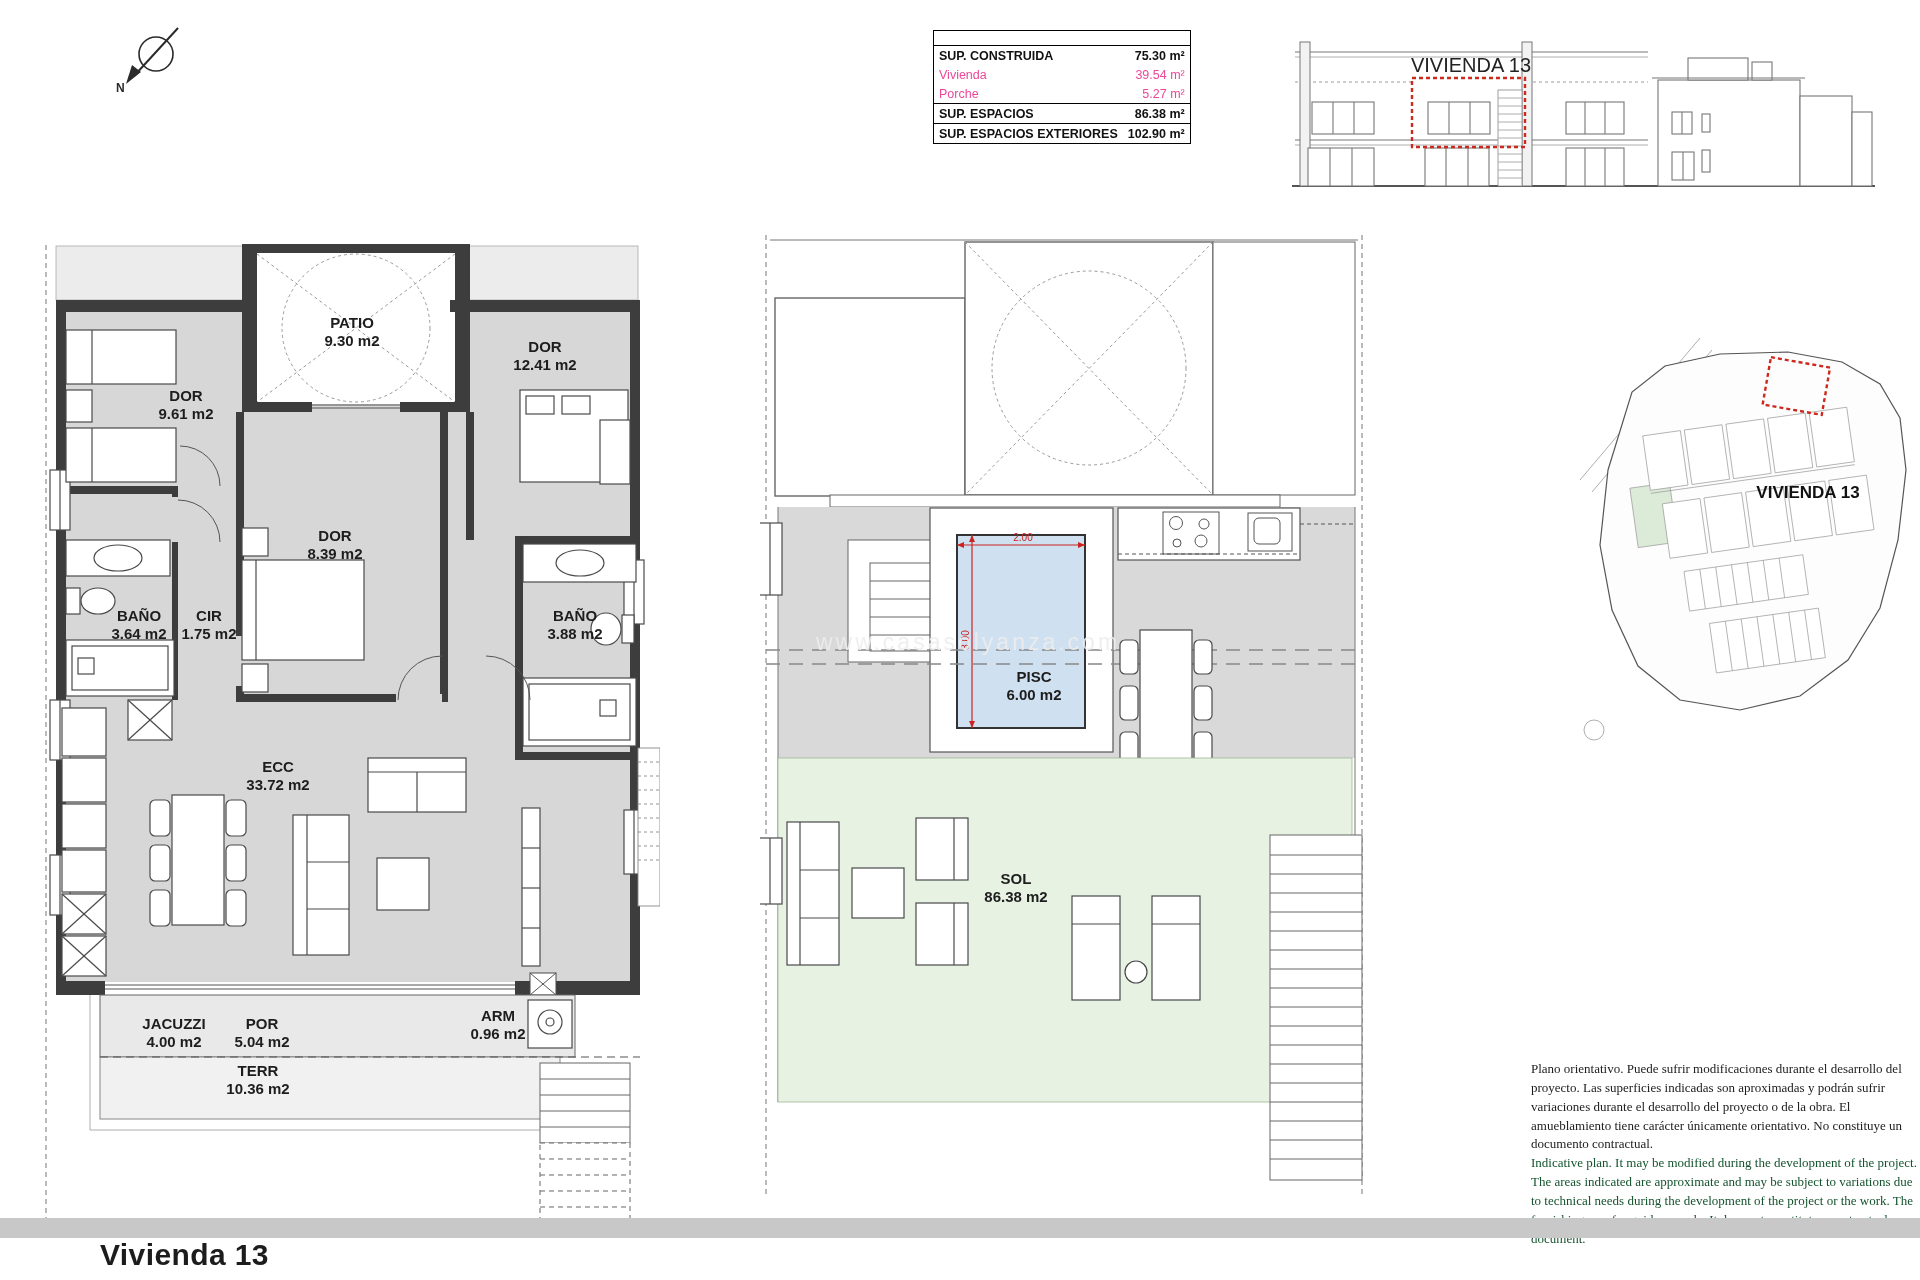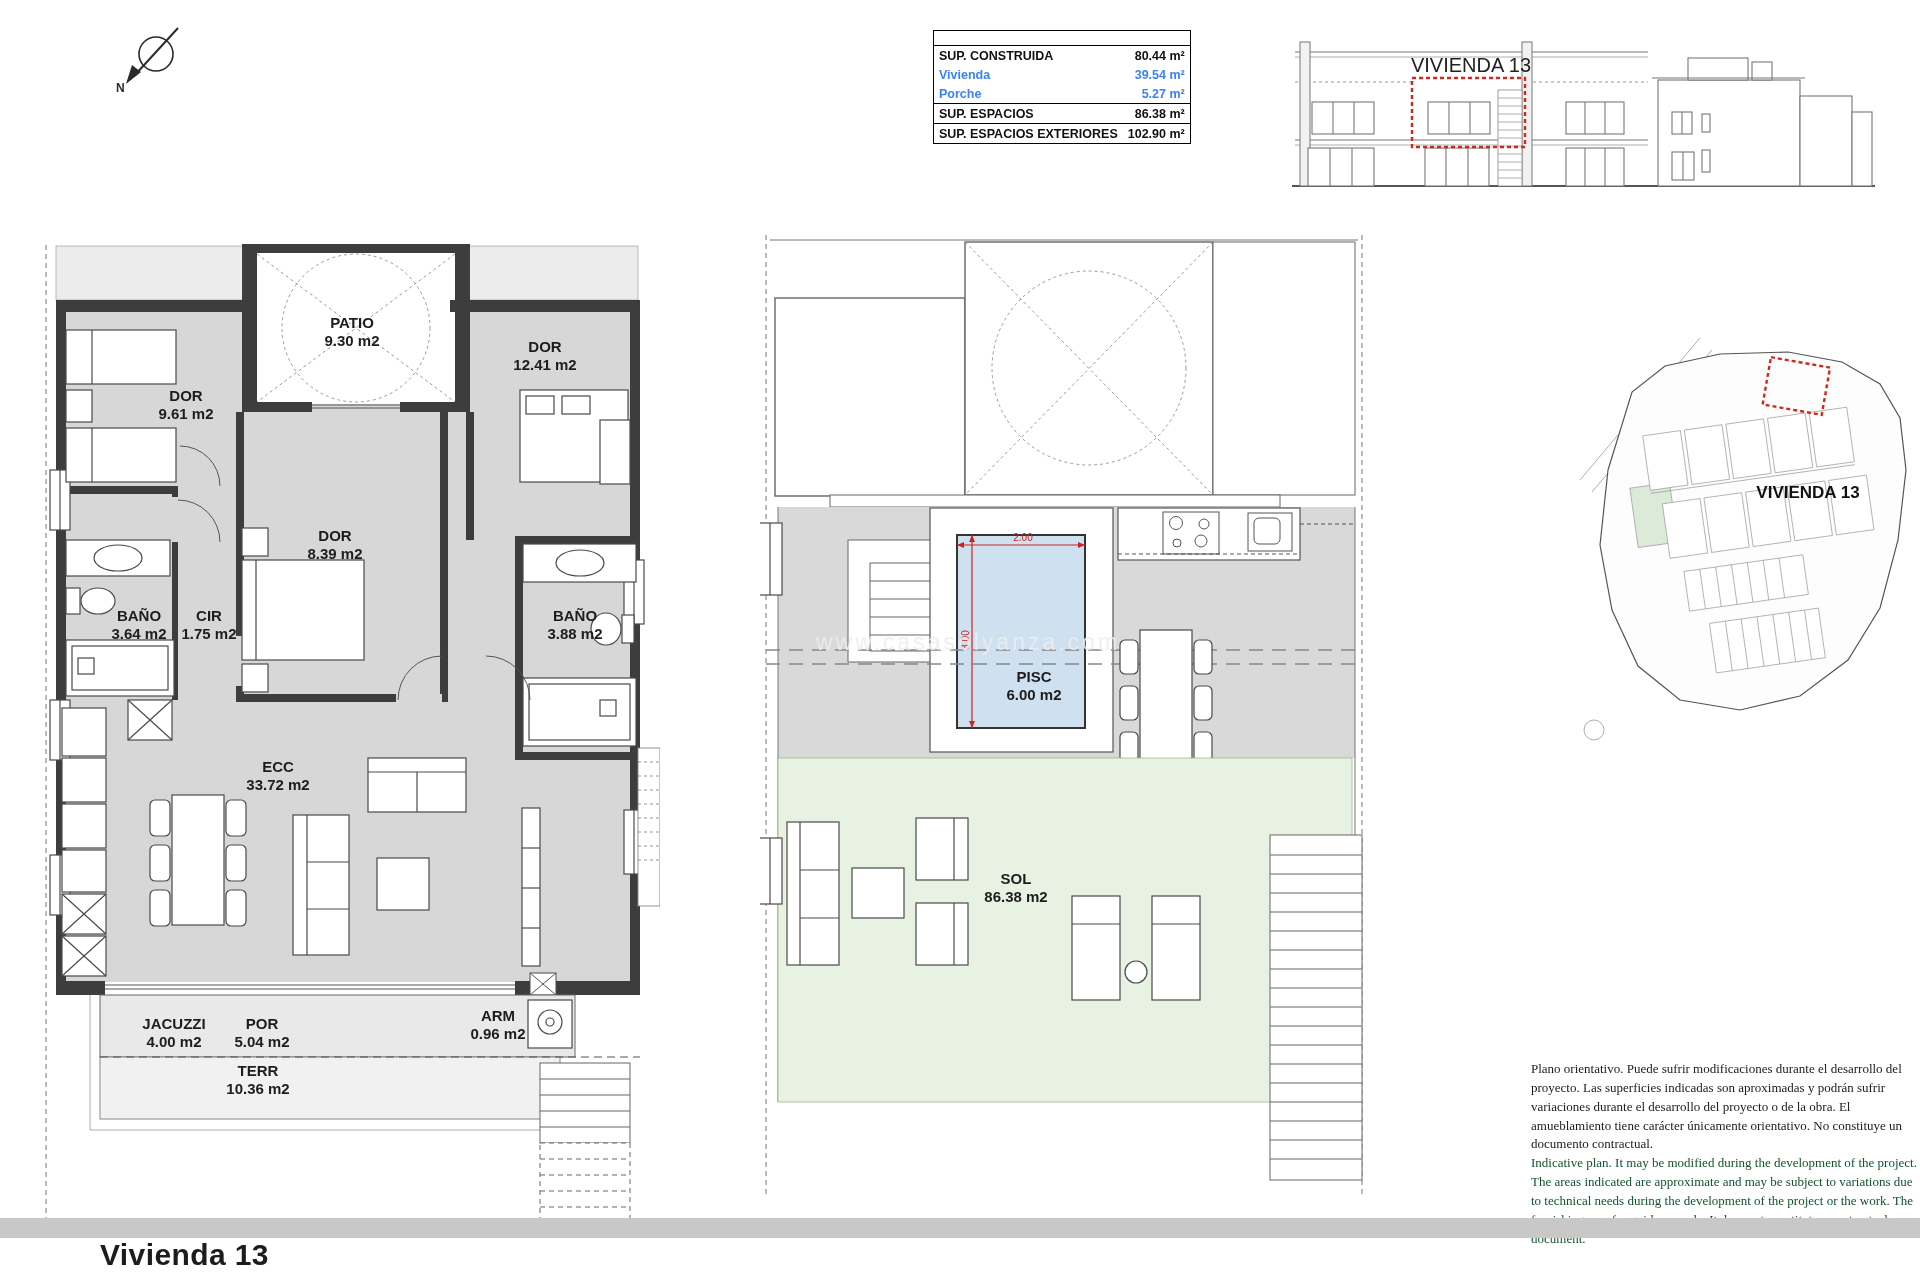--- a/index.html
+++ b/index.html
@@ -22,21 +22,21 @@
   .redd{stroke:#cc2a1e;stroke-width:2.4;stroke-dasharray:4 3;fill:none;}
   .eltx{font-size:20px;fill:#222;}
   .sitetx{font-size:17px;font-weight:600;fill:#111;text-anchor:middle;}
 
   
   #areas{left:933px;top:30px;width:248px;border-collapse:collapse;
          border:1.6px solid #000;font-size:12.5px;color:#111;}
   #areas td{padding:1px 5px;height:17px;white-space:nowrap;}
   #areas td.v{text-align:right;}
   #areas tr.b{font-weight:700;}
-  #areas tr.n{color:#3b82f6;font-weight:bold;}
+  #areas tr.n{color:#ec4899;}
   #areas tr.sep td{border-top:1.4px solid #000;}
   #areas tr.e td{height:12px;}
 
   
   #disc{left:1531px;top:1060px;width:388px;font-size:13px;line-height:1.45;font-family:Liberation Serif, serif;}
   #disc p{margin:0;}
   #disc .es{color:#1b1b1b;}
   #disc .en{color:#14532d;}
 
   #bottombar{left:0;top:1218px;width:1920px;height:20px;background:#c8c8c8;}
@@ -54,21 +54,21 @@
     <text x="8" y="74" font-size="12" font-weight="700" fill="#2a2a2a">N</text>
   </svg>
 
   <table id="areas" class="abs">
     <tbody>
         <tr class="e">
           <td colspan="2"></td>
         </tr>
     <tr class="b sep">
       <td>SUP. CONSTRUIDA</td>
-      <td class="v">80.44 m²</td>
+      <td class="v">75.30 m²</td>
         </tr>
     <tr class="n">
       <td>Vivienda</td>
       <td class="v">39.54 m²</td>
         </tr>
     <tr class="n">
       <td>Porche</td>
       <td class="v">5.27 m²</td>
         </tr>
     <tr class="b sep">

